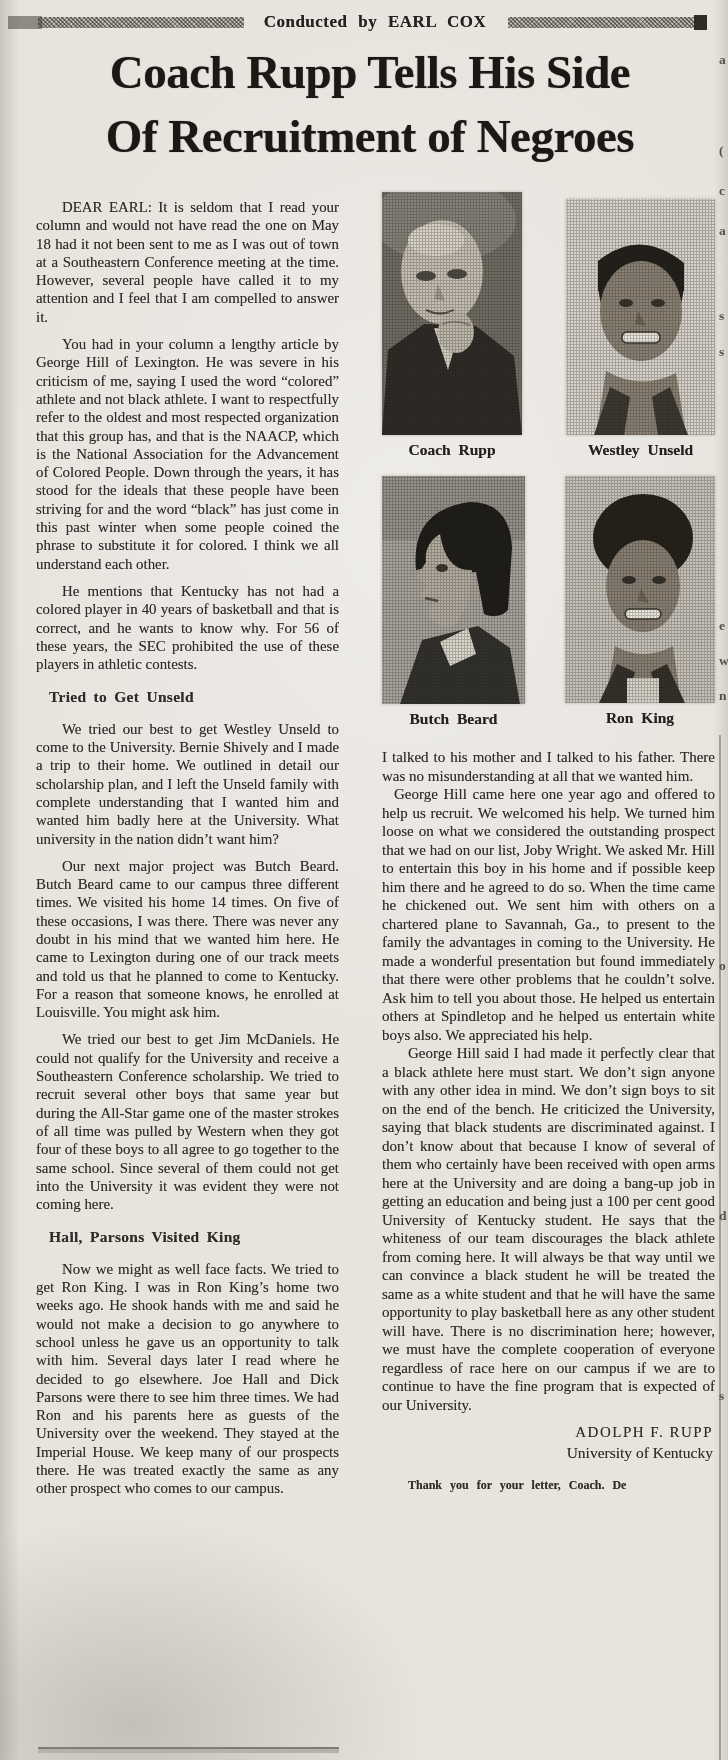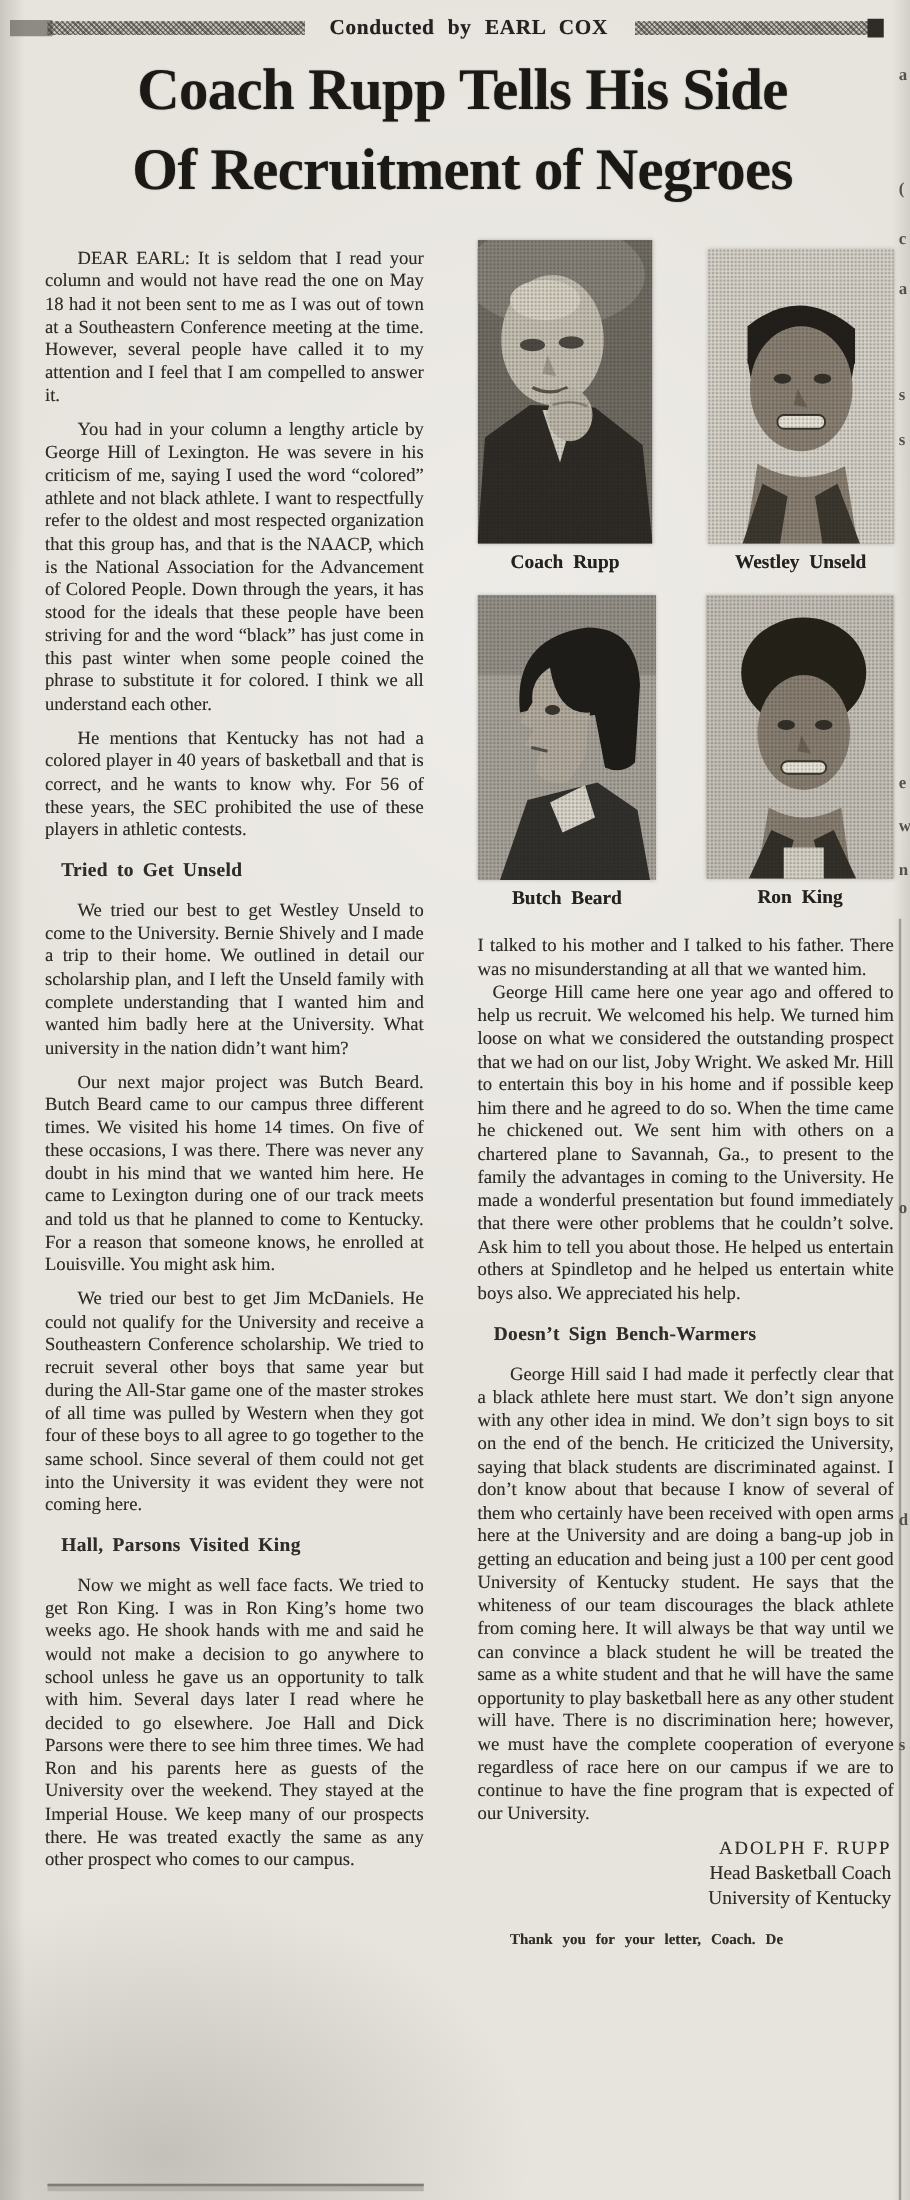--- a/index.html
+++ b/index.html
@@ -219,26 +219,24 @@
               <rect x="62" y="202" width="32" height="25" fill="#d8d4c9"></rect>
             </svg>
           </div>
           <figcaption>Ron King</figcaption>
         </figure>
       </div>
     </div>
 
     <p class="para no-indent">I talked to his mother and I talked to his father. There was no misunderstanding at all that we wanted him.</p>
     <p class="para small-indent">George Hill came here one year ago and offered to help us recruit. We welcomed his help. We turned him loose on what we considered the outstanding prospect that we had on our list, Joby Wright. We asked Mr. Hill to entertain this boy in his home and if possible keep him there and he agreed to do so. When the time came he chickened out. We sent him with others on a chartered plane to Savannah, Ga., to present to the family the advantages in coming to the University. He made a wonderful presentation but found immediately that there were other problems that he couldn’t solve. Ask him to tell you about those. He helped us entertain others at Spindletop and he helped us entertain white boys also. We appreciated his help.</p>
-    <div class="subhead">Doesn’t Sign Bench-Warmers</div>
     <p class="para">George Hill said I had made it perfectly clear that a black athlete here must start. We don’t sign anyone with any other idea in mind. We don’t sign boys to sit on the end of the bench. He criticized the University, saying that black students are discriminated against. I don’t know about that because I know of several of them who certainly have been received with open arms here at the University and are doing a bang-up job in getting an education and being just a 100 per cent good University of Kentucky student. He says that the whiteness of our team discourages the black athlete from coming here. It will always be that way until we can convince a black student he will be treated the same as a white student and that he will have the same opportunity to play basketball here as any other student will have. There is no discrimination here; however, we must have the complete cooperation of everyone regardless of race here on our campus if we are to continue to have the fine program that is expected of our University.</p>
 
     <div class="signature">
       <div class="sig-name">ADOLPH F. RUPP</div>
-      <div class="sig-line">Head Basketball Coach</div>
       <div class="sig-line">University of Kentucky</div>
     </div>
 
     <div class="reply-line">Thank you for your letter, Coach. De</div>
   </div>
 
   <div class="bottom-rule"></div>
   <div class="column-rule"></div>
   <div class="edge-strip">
     <span>a</span>

